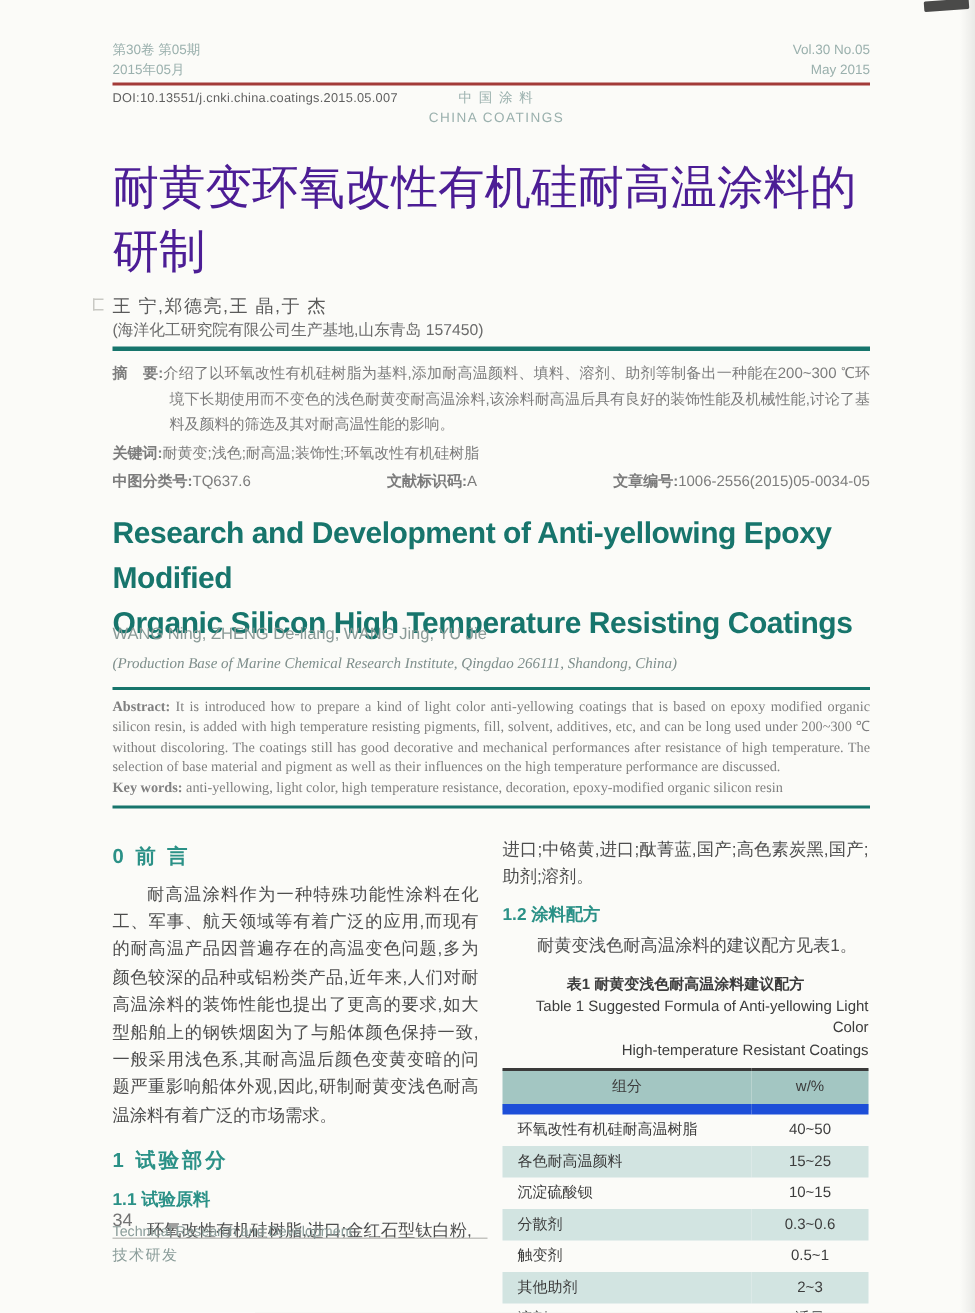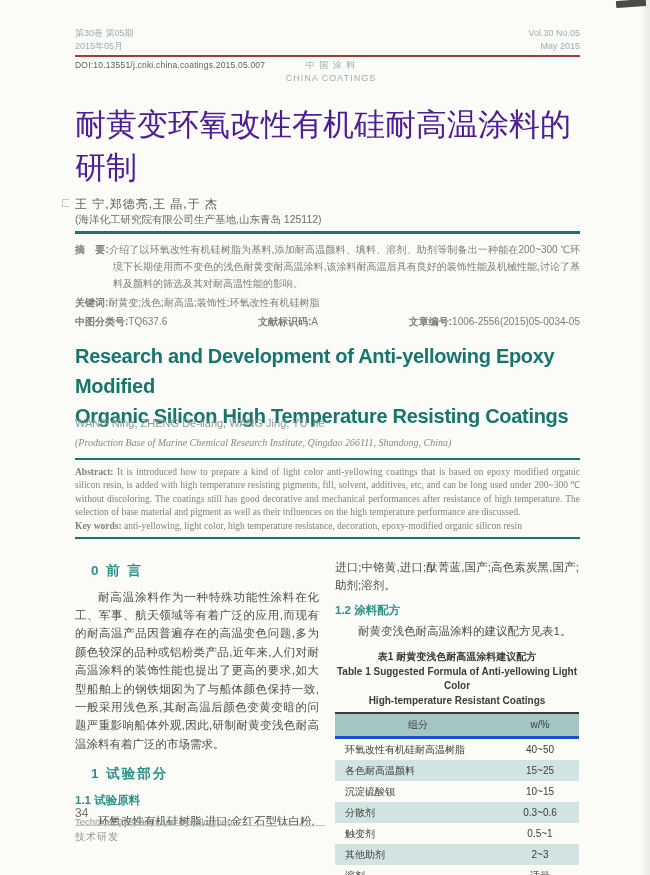--- a/index.html
+++ b/index.html
@@ -51,32 +51,32 @@
   
   .abs-en { position:absolute; top:466px; left:75px; width:505px;
     font-family:"Liberation Serif", serif; font-size:9.5px; color:#808080;
     line-height:1.42; text-align:justify; }
   .rule-teal-3 { position:absolute; top:537px; left:75px; width:505px; height:2px; background:#17756c; }
 
   
   .columns { position:absolute; top:558px; left:75px; width:505px; height:238px;
     display:flex; gap:16px; }
   .col { width:244px; font-size:11.5px; line-height:1.6; color:#4d4d4d; text-align:justify; }
-  .h-sec { color:#2b9187; font-weight:bold; font-size:13.5px; margin:2px 0 6px 16px; letter-spacing:2px; }
+  .h-sec { color:#2b9187; font-weight:bold; font-size:13.5px; margin:2px 0 6px 0; letter-spacing:2px; }
   .h-sub { color:#2b9187; font-weight:bold; font-size:11.5px; margin:6px 0 3px 0; }
   .para-indent { text-indent:2em; }
   .col .h-sec.second { margin-top:10px; }
 
   
   .tbl-cap-cn { font-weight:bold; font-size:10px; color:#3c3c3c; text-align:center; margin-top:8px; }
-  .tbl-cap-en { font-weight:bold; font-size:10px; color:#3c3c3c; text-align:center; line-height:1.45; }
+  .tbl-cap-en { font-weight:normal; font-size:10px; color:#3c3c3c; text-align:right; line-height:1.45; }
   table.formula { width:100%; border-collapse:collapse; margin-top:4px;
     font-size:10px; color:#3c3c3c; border-top:2px solid #3a3a3a; border-bottom:2px solid #3a3a3a; }
   table.formula th { background:#a3c6c2; font-weight:normal; padding:3px 2px;
-    border-bottom:3px solid #1d4ed8; text-align:center;margin-left:33px; }
+    border-bottom:7px solid #1d4ed8; text-align:center;margin-left:33px; }
   table.formula td { padding:2.5px 2px; }
   table.formula td:first-child { text-align:left; padding-left:10px; }
   table.formula td:last-child { text-align:center; width:78px; }
   table.formula tr.alt { background:#d2e4e1; }
 
   
   .pageno { position:absolute; top:806px; left:75px; font-size:12px; color:#737373; }
   .foot-line { position:absolute; top:825px; left:75px; width:250px; height:1px; background:#c4c4c0; }
   .foot-cn { position:absolute; top:830px; left:75px; font-size:10px; color:#8a9c99; letter-spacing:1px; }
   .foot-en { position:absolute; top:816px; left:75px; font-size:9.5px; color:#8a9c99; }
@@ -101,21 +101,21 @@
       <div>Vol.30 No.05</div>
       <div>May 2015</div>
     </div>
   </div>
   <div class="rule-red"></div>
   <div class="doi">DOI:10.13551/j.cnki.china.coatings.2015.05.007</div>
 
   <h1 class="title-cn">耐黄变环氧改性有机硅耐高温涂料的研制</h1>
   <div class="author-artifact"></div>
   <div class="authors-cn">王 宁,郑德亮,王 晶,于 杰</div>
-  <div class="affil-cn">(海洋化工研究院有限公司生产基地,山东青岛 125112)</div>
+  <div class="affil-cn">(海洋化工研究院有限公司生产基地,山东青岛 157450)</div>
   <div class="rule-teal-1"></div>
 
   <div class="abs-cn">
     <p class="hang"><span class="lbl">摘　要:</span><span>介绍了以环氧改性有机硅树脂为基料,添加耐高温颜料、填料、溶剂、助剂等制备出一种能在200~300 ℃环境下长期使用而不变色的浅色耐黄变耐高温涂料,该涂料耐高温后具有良好的装饰性能及机械性能,讨论了基料及颜料的筛选及其对耐高温性能的影响。</span></p>
     <p class="kw-cn"><span class="lbl">关键词:</span><span>耐黄变;浅色;耐高温;装饰性;环氧改性有机硅树脂</span></p>
     <p class="clc-line">
       <span><span class="lbl">中图分类号:</span><span>TQ637.6</span></span>
       <span><span class="lbl">文献标识码:</span><span>A</span></span>
       <span><span class="lbl">文章编号:</span><span>1006-2556(2015)05-0034-05</span></span>
     </p>

